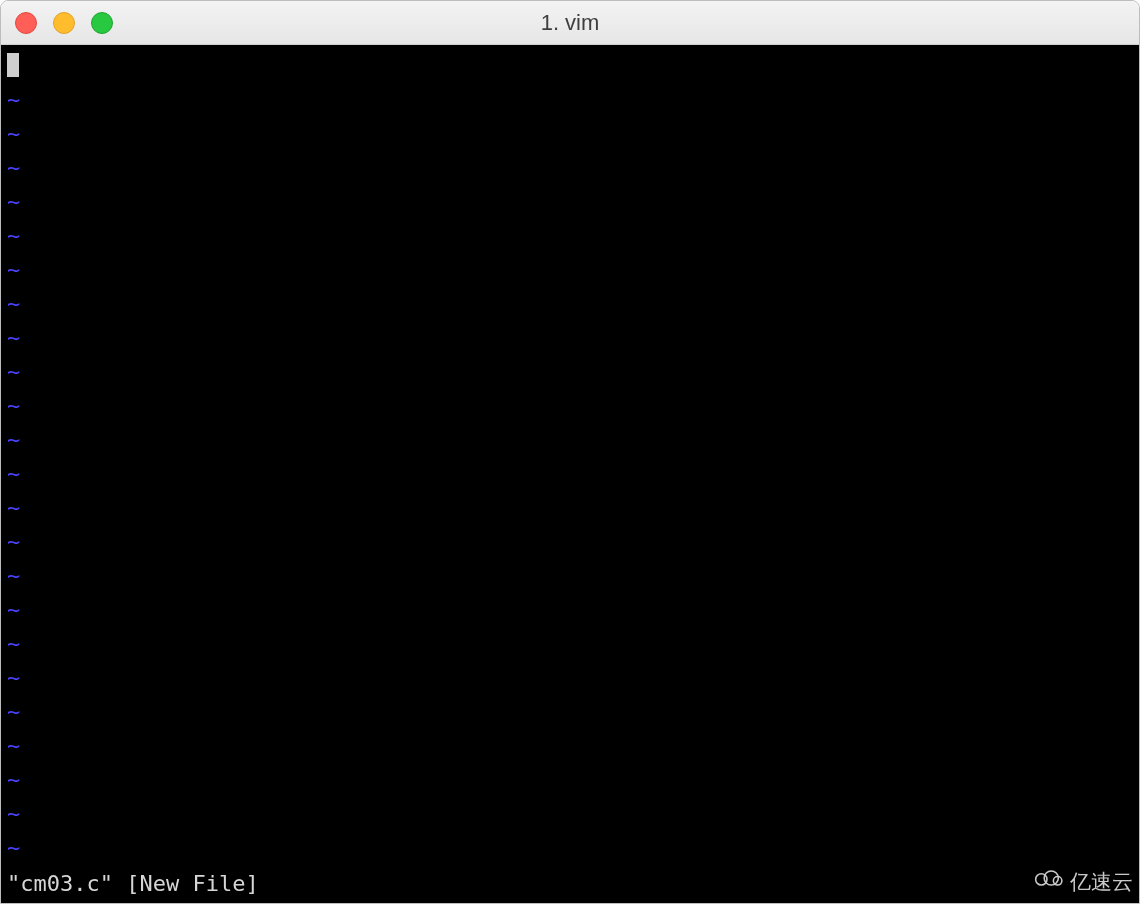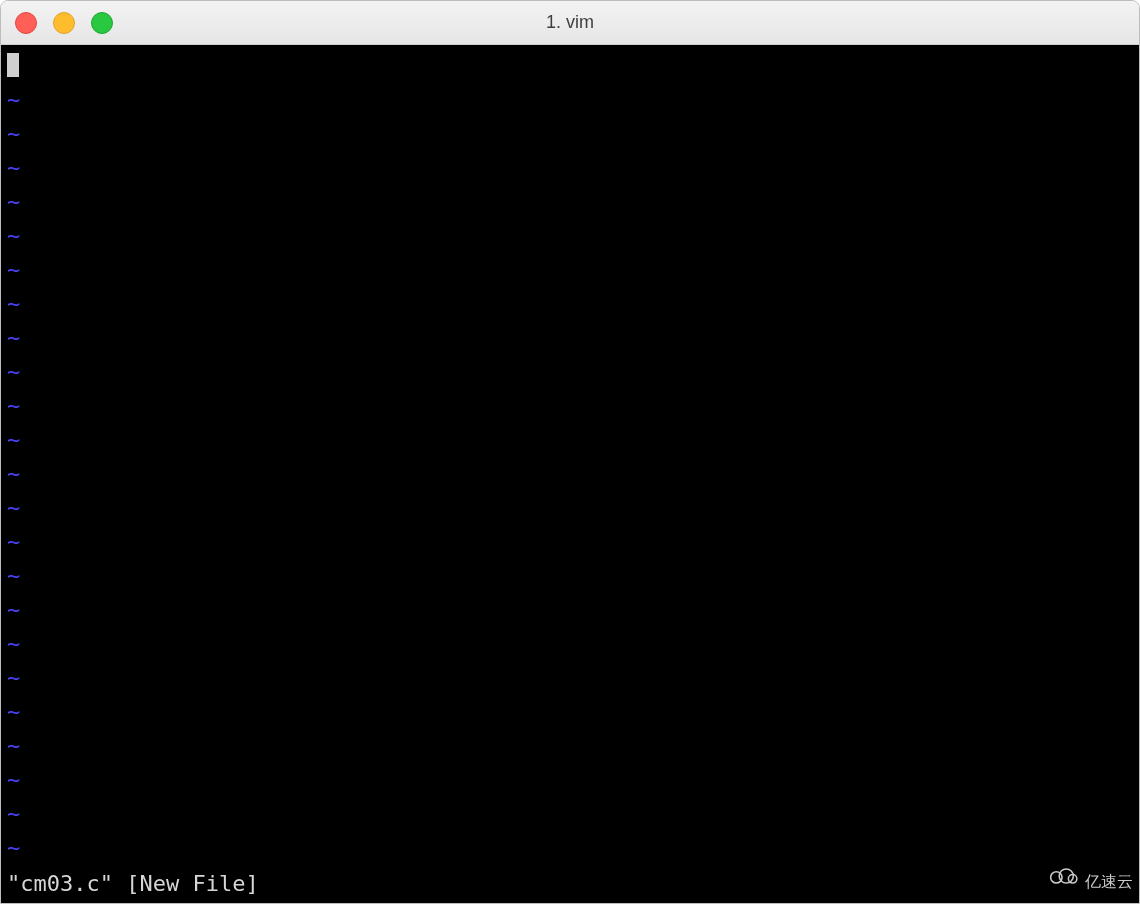--- a/index.html
+++ b/index.html
@@ -23,21 +23,21 @@
   .traffic-lights {
     display: flex; gap: 16px;
     position: absolute; left: 14px; top: 50%; transform: translateY(-50%);
   }
   .tl { width: 22px; height: 22px; border-radius: 50%; }
   .tl.close   { background: #ff5f57; border: 1px solid #e24741; }
   .tl.min     { background: #ffbd2e; border: 1px solid #e1a226; }
   .tl.zoom    { background: #28c940; border: 1px solid #1fa531; }
   .title {
     margin: 0 auto;
-    font-size: 18px;
+    font-size: 22px;
     color: #3f3f3f;
   }
   .terminal {
     flex: 1 1 auto;
     background: #000;
     color: #d6d6d6;
     font-family: "Menlo", "Monaco", "Consolas", monospace;
     font-size: 22px;
     line-height: 34px;
     padding: 4px 6px 2px 6px;
@@ -57,21 +57,21 @@
   .tilde { color: #4a44ff; }
   .statusline {
     flex: 0 0 auto;
     height: 34px;
     color: #d6d6d6;
     white-space: pre;
   }
   .watermark {
     position: absolute;
     right: 6px; bottom: 4px;
-    font-size: 16px;
+    font-size: 21px;
     color: #c9c9c9;
     display: flex; align-items: center; gap: 6px;
     font-family: -apple-system, Arial, sans-serif;
     pointer-events: none;
   }
   .watermark svg { width: 34px; height: 22px; stroke: #c9c9c9; fill: none; stroke-width: 2.2; }
 </style>
 </head>
 <body>
 

